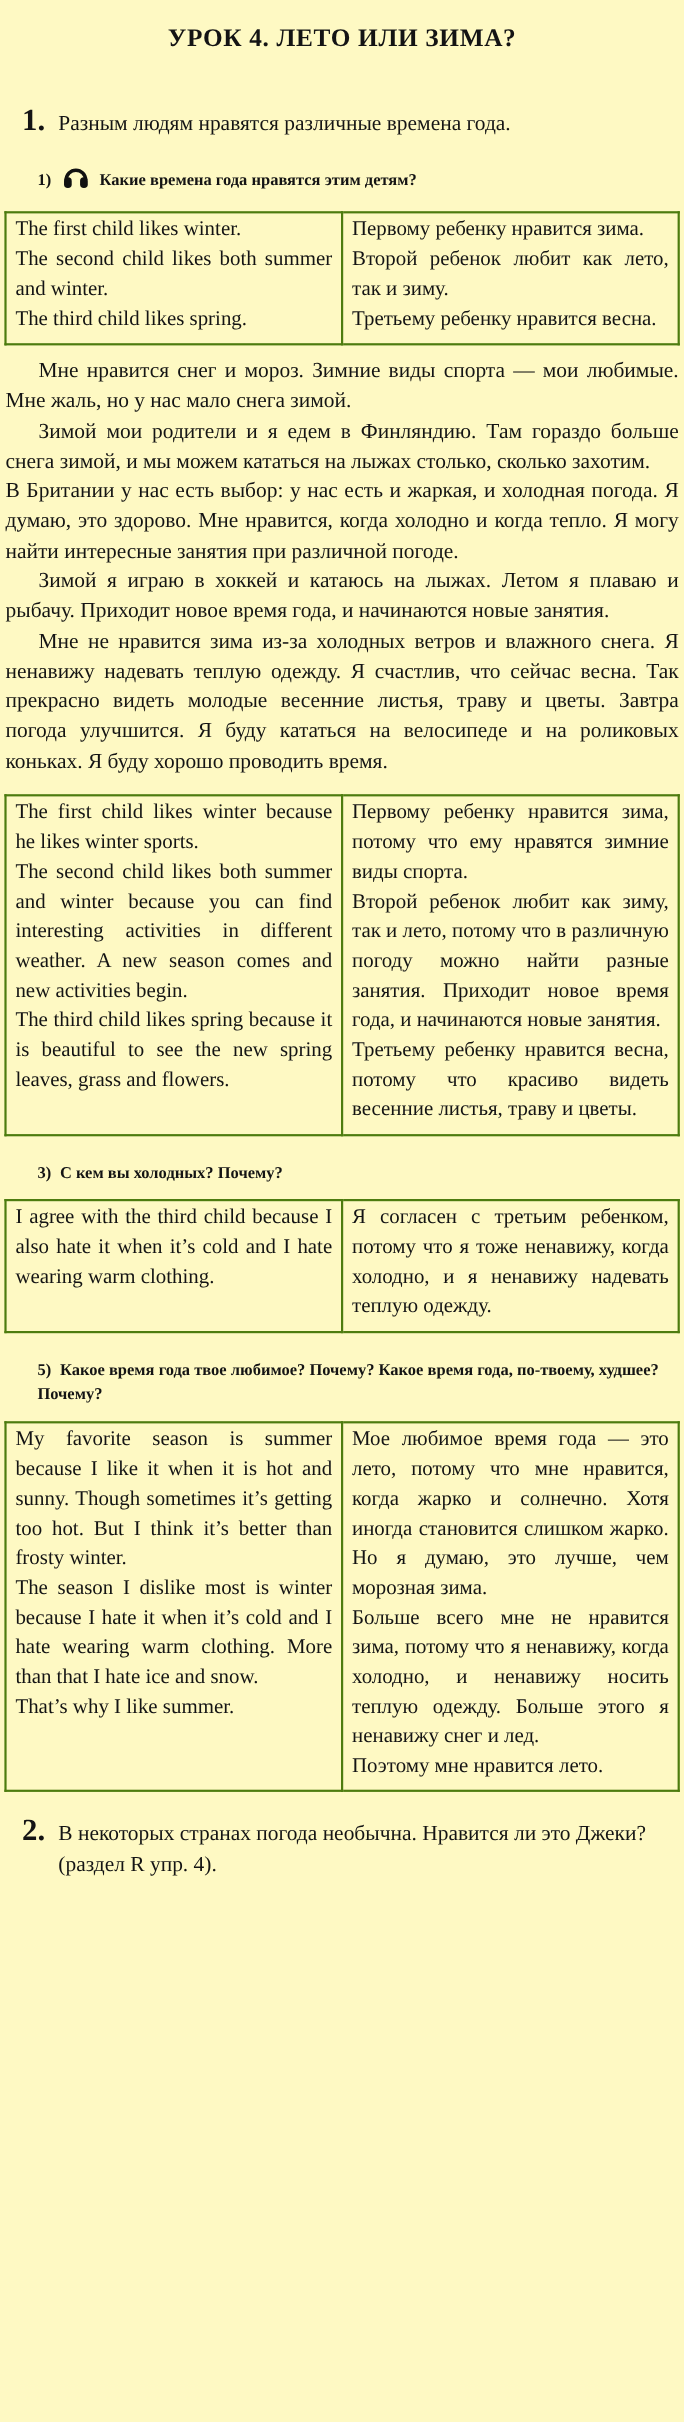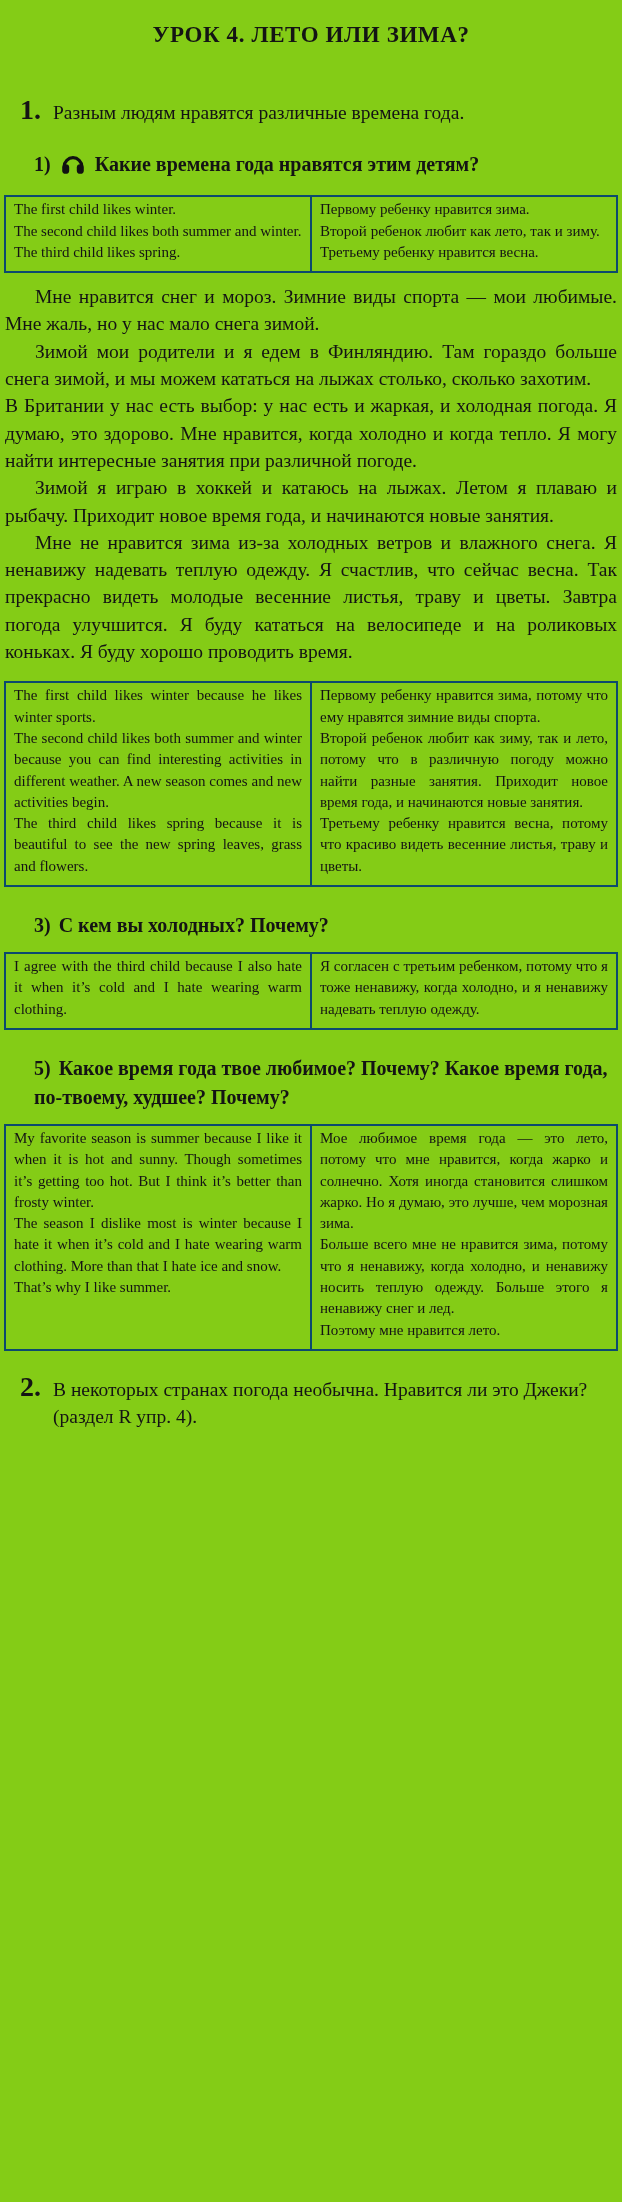--- a/index.html
+++ b/index.html
@@ -3,21 +3,21 @@
 <meta charset="utf-8">
 <style>
   html, body { margin:0; padding:0; background:#ffffff; }
   .page {
     position:relative;
     width:622px;
     min-height:2202px;
     box-sizing:border-box;
     margin:0 auto;
     padding:16px 4px 24px 4px;
-    background:#84cc16;
+    background:#fef9c3;
     color:#141414;
     font-family:"Liberation Serif", serif;
   }
   .lesson-title {
     text-align:center;
     font-size:23px;
     font-weight:bold;
     letter-spacing:0.6px;
     margin:6px 0 48px 0;
   }
@@ -34,41 +34,41 @@
     flex:0 0 auto;
   }
   .exercise-text {
     font-size:19.5px;
     line-height:1.4;
     padding-top:3px;
     flex:1 1 auto;
   }
   .question-heading {
     font-weight:bold;
-    font-size:20px;
+    font-size:15px;
     line-height:1.45;
     margin:24px 8px 12px 30px;
   }
   .question-number { margin-right:8px; }
   .hp-icon {
     display:inline-block;
     vertical-align:-4px;
     margin:0 10px 0 2px;
   }
   table.answer-table {
     width:100%;
     border-collapse:collapse;
     margin:2px 0 10px 0;
   }
   table.answer-table td {
     width:50%;
-    border:2px solid #0c4a6e;
+    border:2px solid #4d7c0f;
     vertical-align:top;
     padding:2px 8px 8px 8px;
-    font-size:15px;
+    font-size:19px;
     line-height:1.42;
   }
   .cell-line { text-align:justify; }
   .body-text { margin:9px 1px 16px 1px; }
   .para {
     font-size:19.5px;
     line-height:1.4;
     text-align:justify;
     text-indent:30px;
     margin:0;

